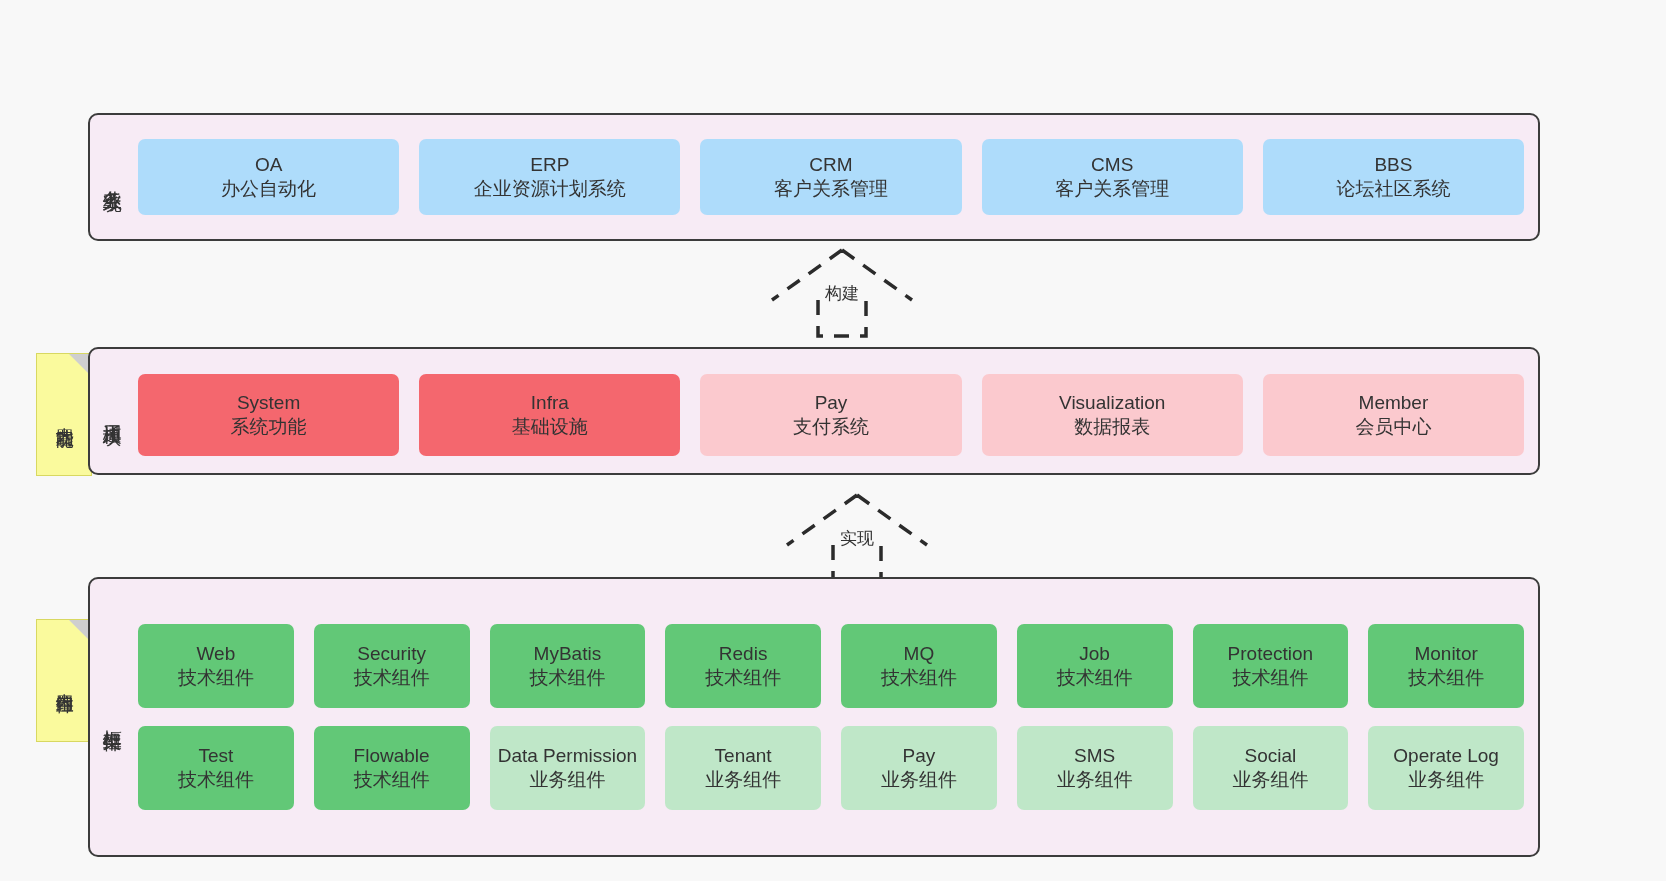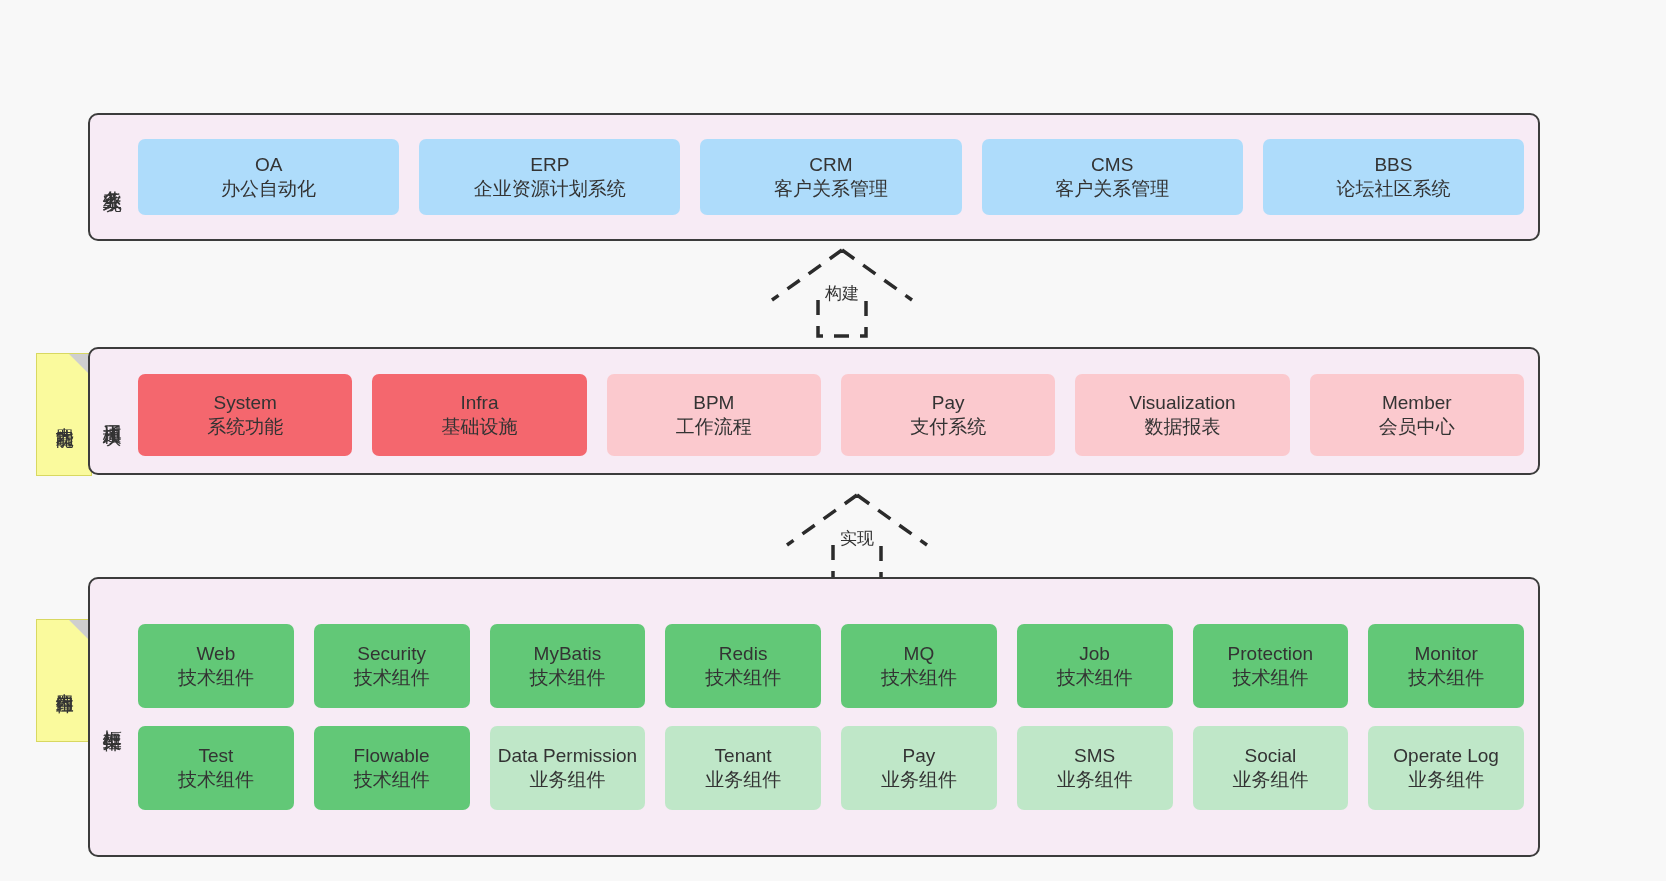--- a/index.html
+++ b/index.html
@@ -198,24 +198,20 @@
       <div class="row">
         <div class="cell c-red">
           <span class="t-en">System</span>
           <span class="t-cn">系统功能</span>
         </div>
         <div class="cell c-red">
           <span class="t-en">Infra</span>
           <span class="t-cn">基础设施</span>
         </div>
         <div class="cell c-pink">
-          <span class="t-en">BPM</span>
-          <span class="t-cn">工作流程</span>
-        </div>
-        <div class="cell c-pink">
           <span class="t-en">Pay</span>
           <span class="t-cn">支付系统</span>
         </div>
         <div class="cell c-pink">
           <span class="t-en">Visualization</span>
           <span class="t-cn">数据报表</span>
         </div>
         <div class="cell c-pink">
           <span class="t-en">Member</span>
           <span class="t-cn">会员中心</span>

